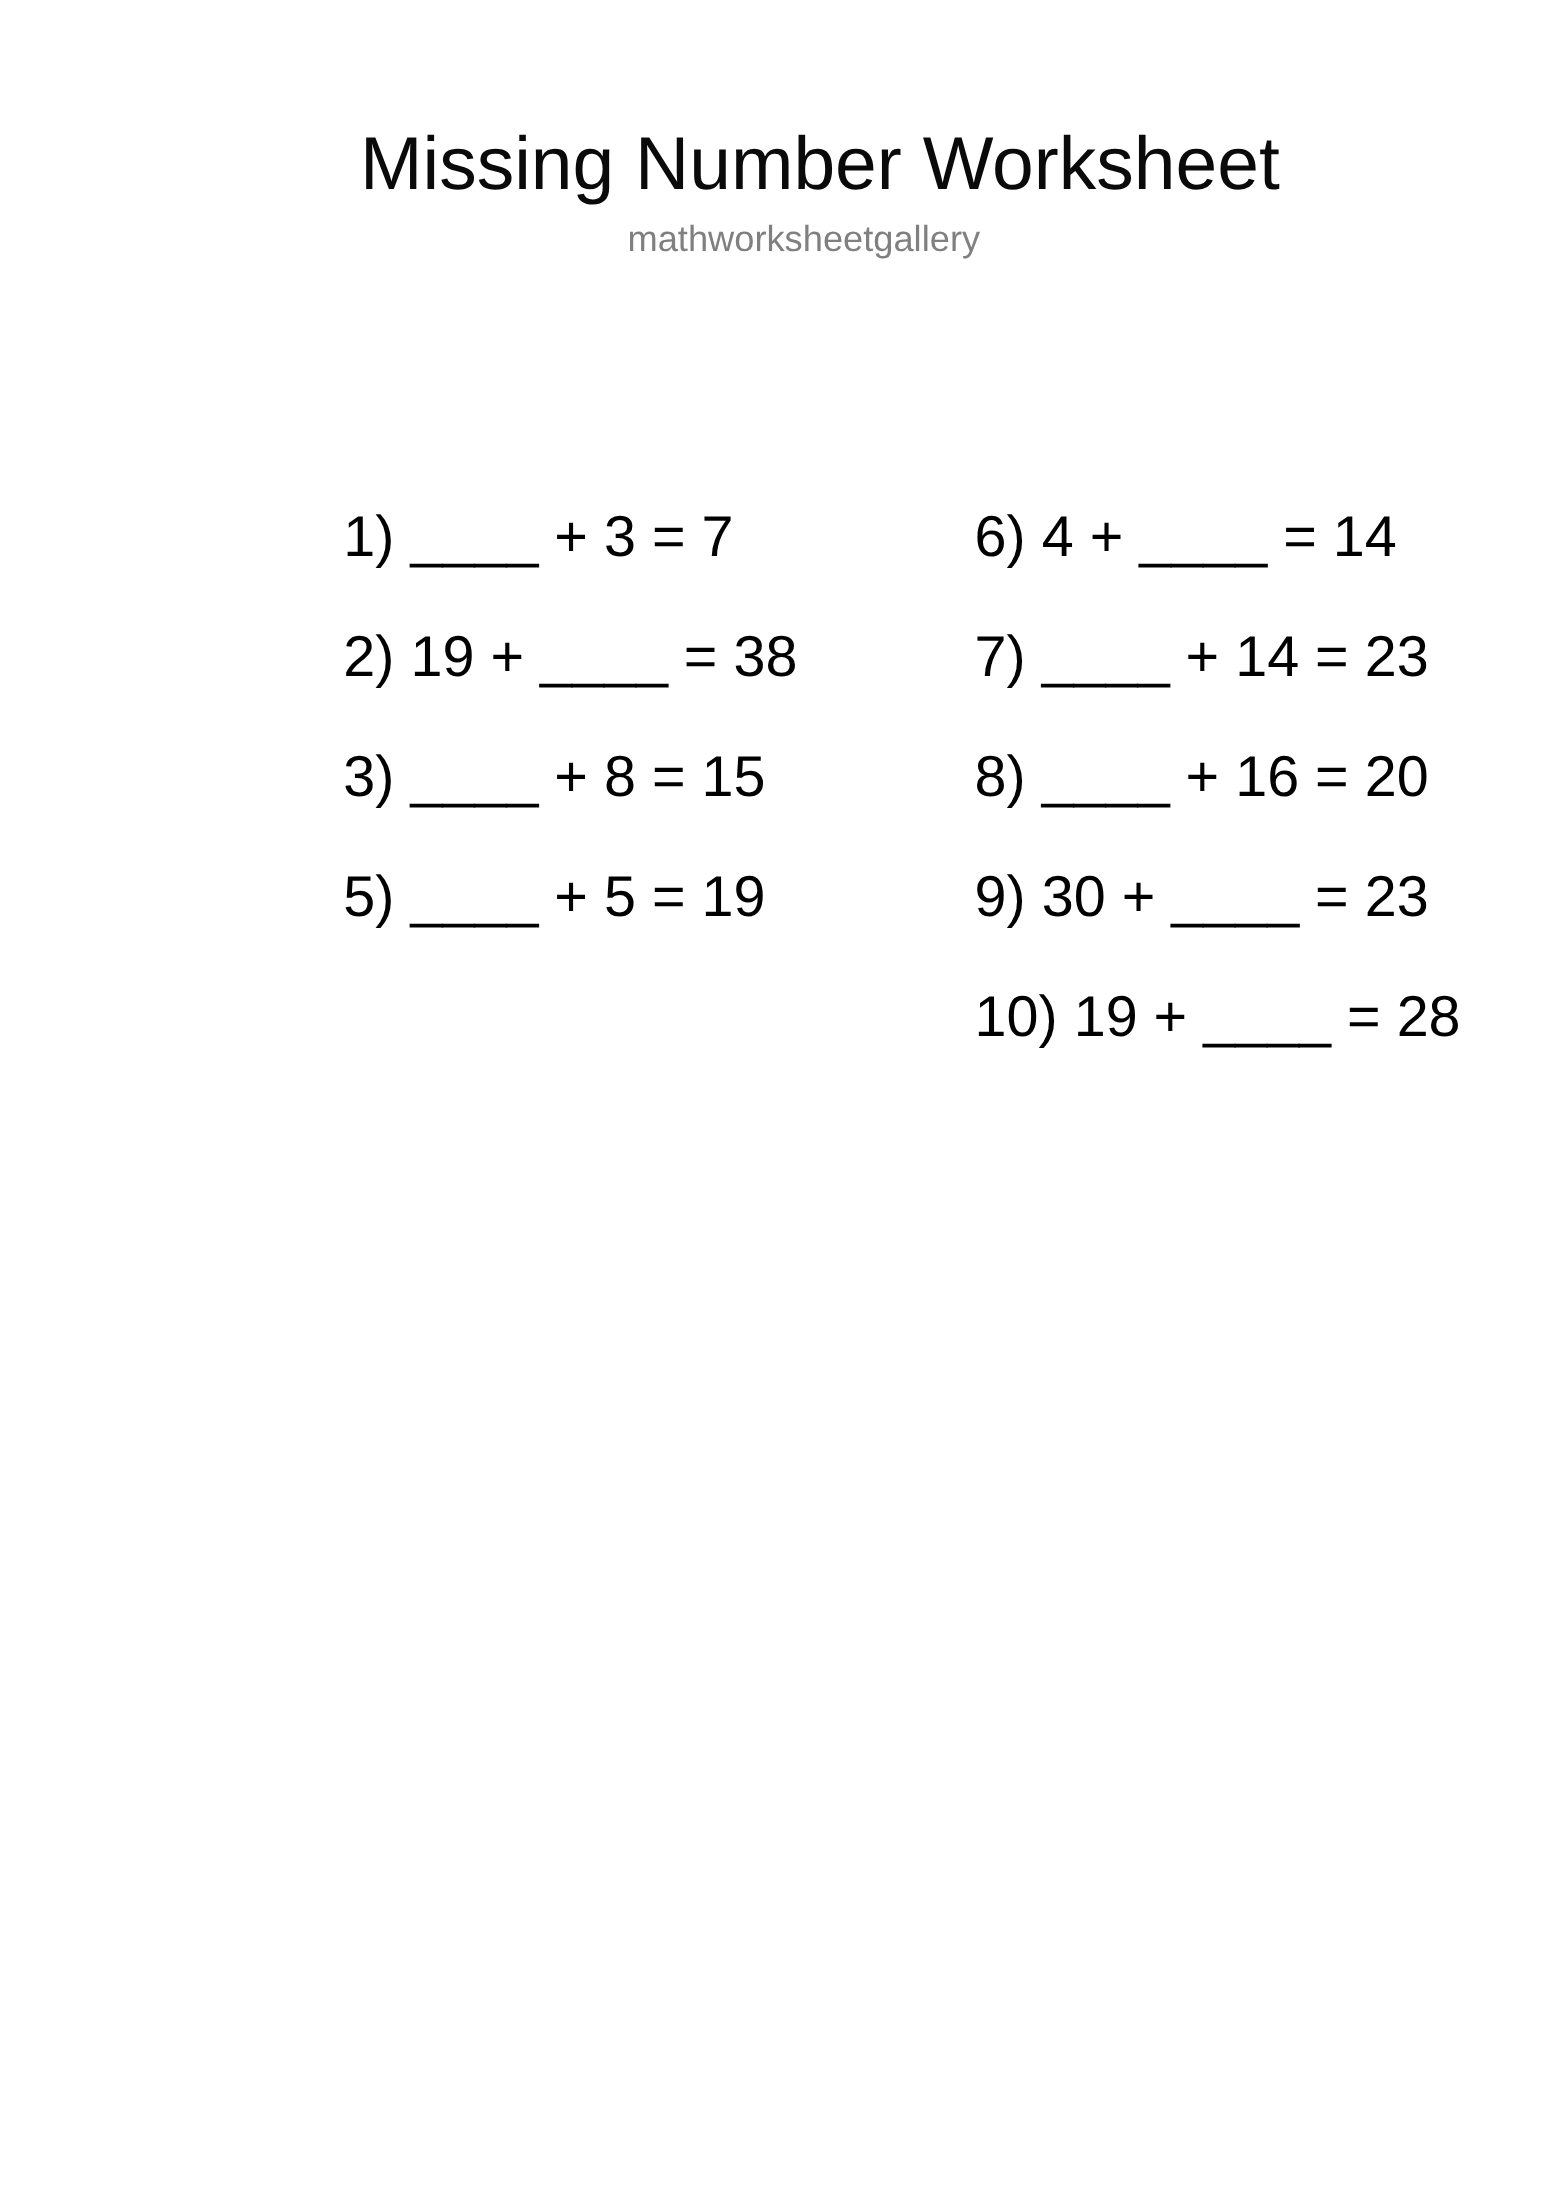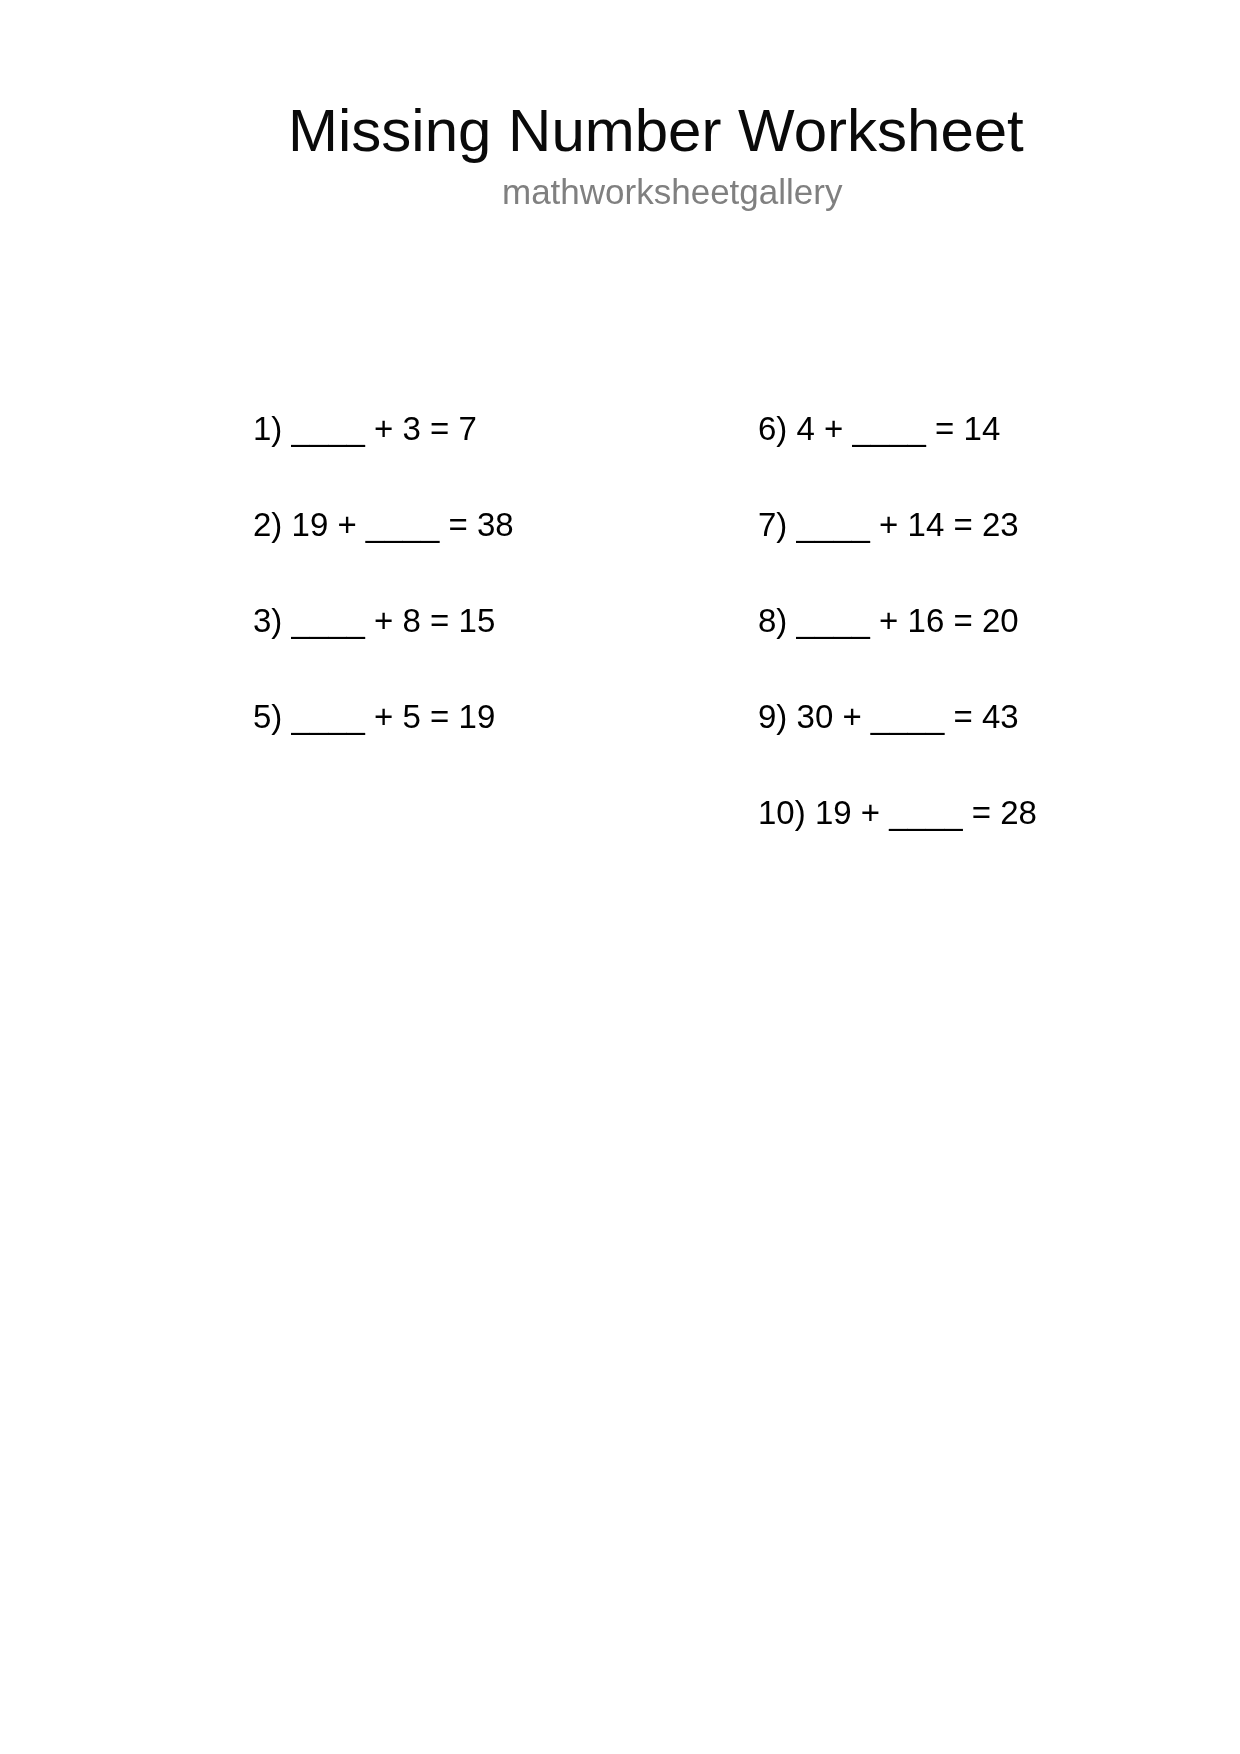--- a/index.html
+++ b/index.html
@@ -22,29 +22,29 @@
     top: 100px;
     font-size: 60px;
     line-height: 62px;
     color: #0a0a0a;
     white-space: pre;
   }
   .subtitle {
     position: absolute;
     left: 502px;
     top: 168px;
-    font-size: 35px;
+    font-size: 29px;
     line-height: 48px;
     color: #808080;
     white-space: pre;
   }
   .problem-col {
     position: absolute;
     top: 351px;
-    font-size: 33px;
+    font-size: 46px;
     line-height: 52px;
   }
   .col-left  { left: 198px; }
   .col-right { left: 703px; }
   .problem-row {
     white-space: pre;
     height: 52px;
     margin-bottom: 44px; 
   }
   .problem-row span { white-space: pre; }
@@ -76,20 +76,20 @@
     <div class="problem-row">
       <span>6) </span><span>4 + </span><span>____</span><span> = 14</span>
     </div>
     <div class="problem-row">
       <span>7) </span><span></span><span>____</span><span> + 14 = 23</span>
     </div>
     <div class="problem-row">
       <span>8) </span><span></span><span>____</span><span> + 16 = 20</span>
     </div>
     <div class="problem-row">
-      <span>9) </span><span>30 + </span><span>____</span><span> = 43</span>
+      <span>9) </span><span>30 + </span><span>____</span><span> = 23</span>
     </div>
     <div class="problem-row">
       <span>10) </span><span>19 + </span><span>____</span><span> = 28</span>
     </div>
   </div>
 
 </div>
 
 </body></html>

